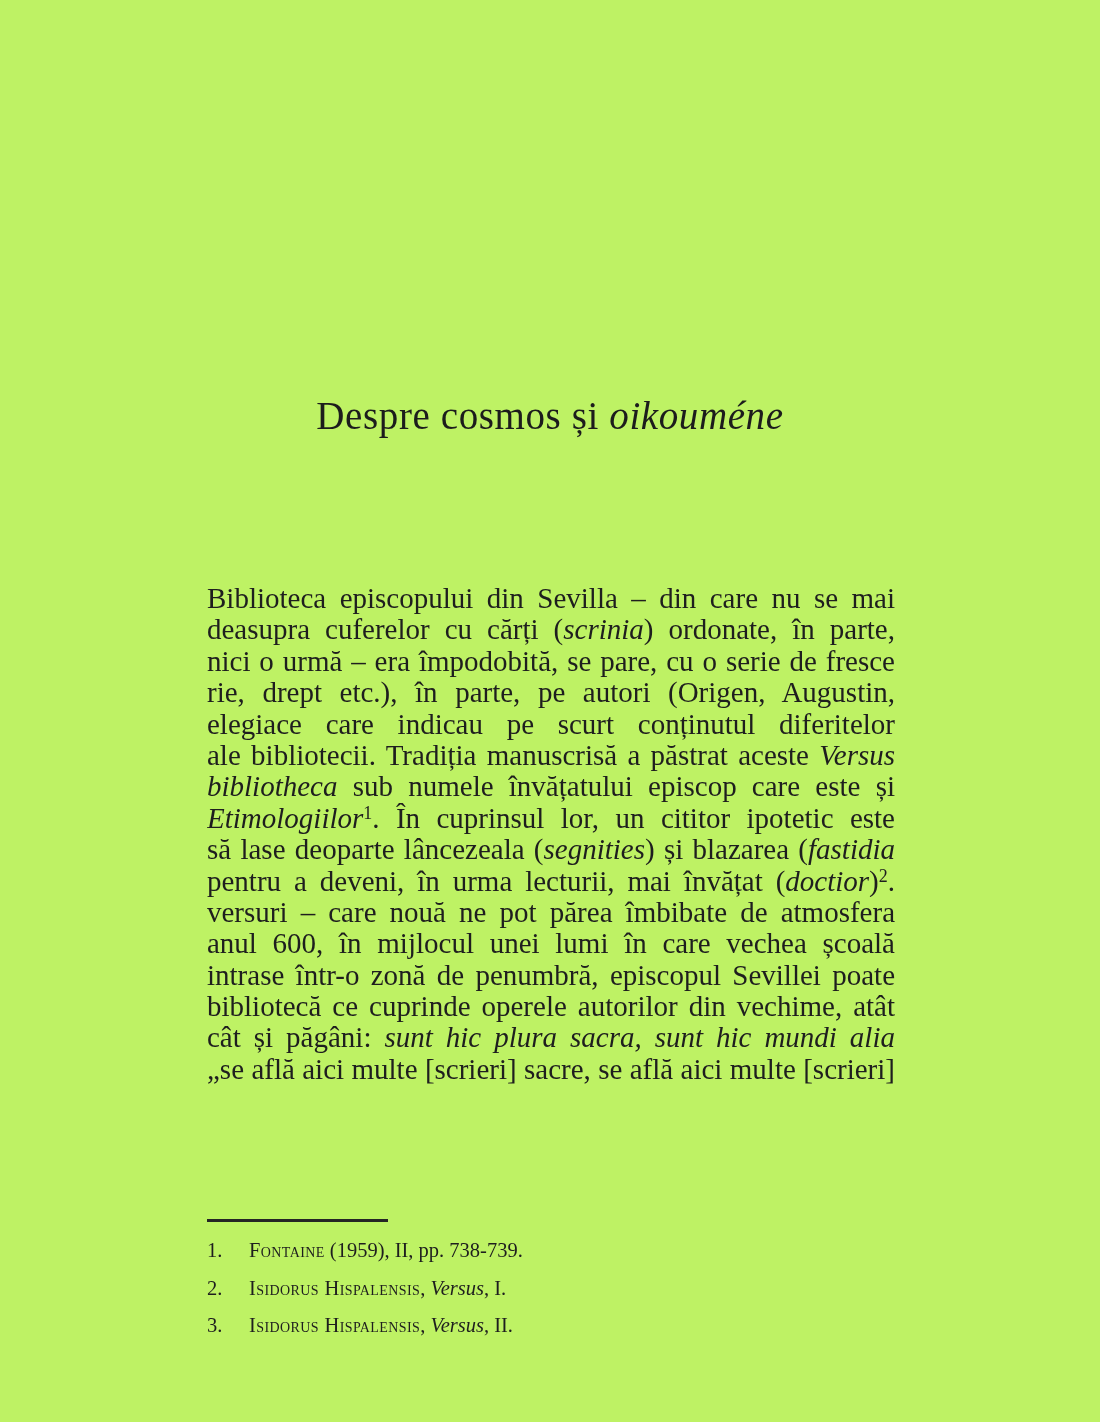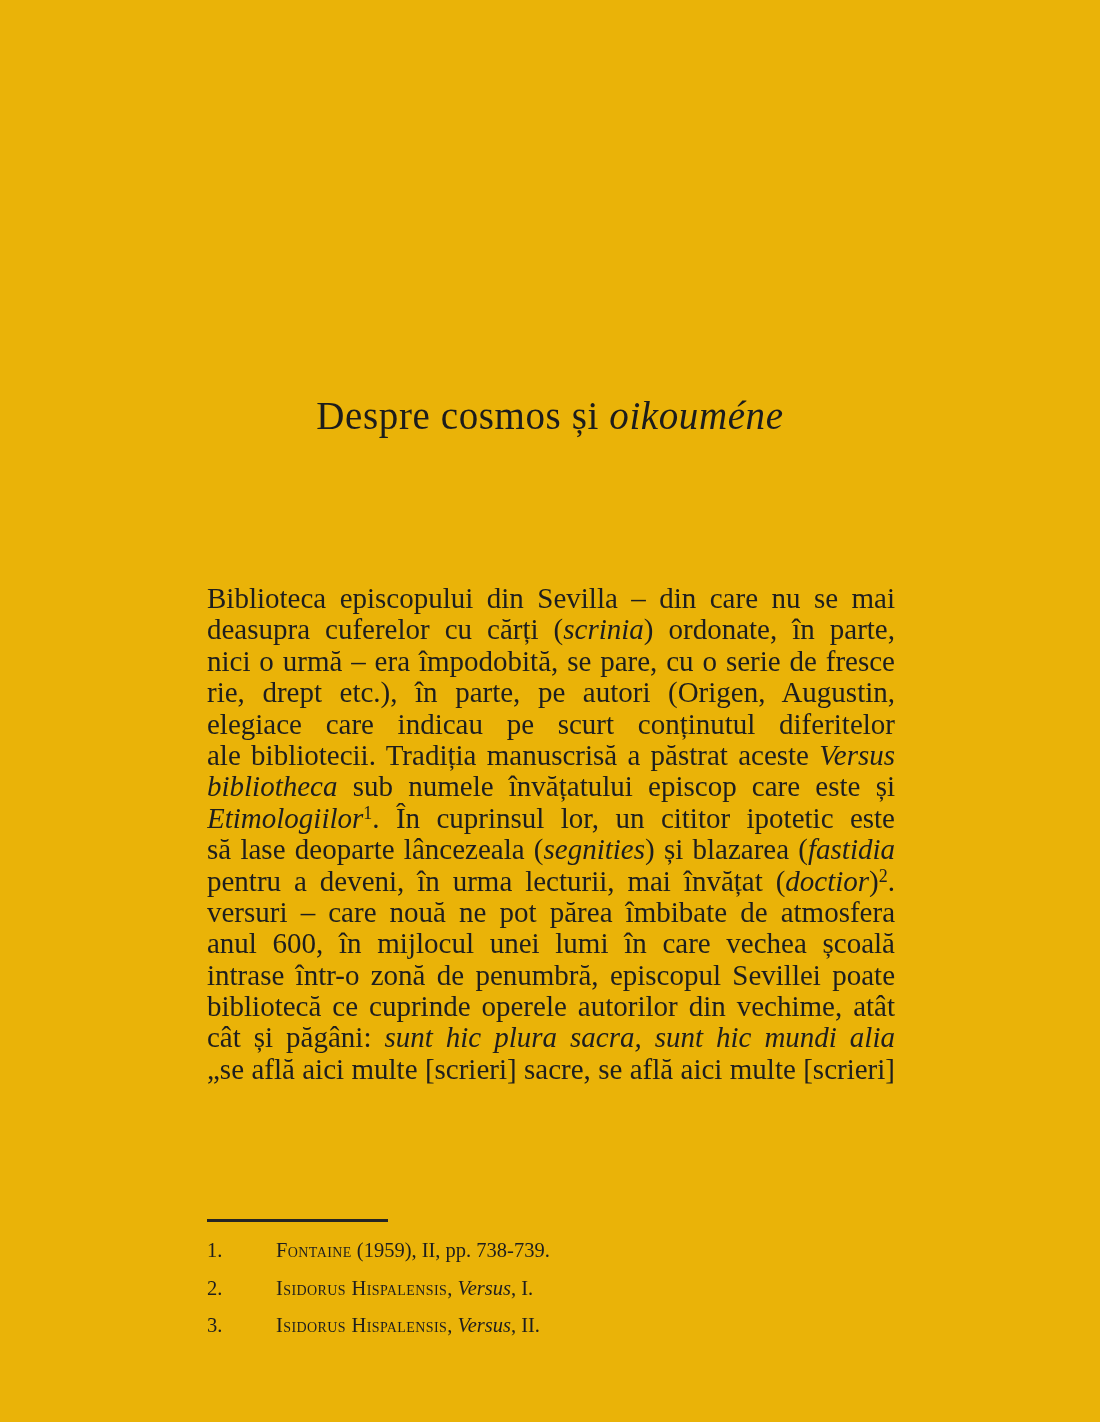--- a/index.html
+++ b/index.html
@@ -9,21 +9,21 @@
     width: 1100px;
     height: 1422px;
     overflow: hidden;
     font-family: "Liberation Serif", "DejaVu Serif", serif;
     color: #1e1e1e;
   }
   .page {
     position: relative;
     width: 1100px;
     height: 1422px;
-    background: #eab308;
+    background: #bef264;
   }
   .chapter-title {
     position: absolute;
     left: 206px;
     top: 391px;
     width: 688px;
     margin: 0;
     font-size: 39px;
     font-weight: 400;
     line-height: 50px;
@@ -73,21 +73,21 @@
     font-size: 20.5px;
     color: #1e1e1e;
   }
   .fn-item {
     display: flex;
     align-items: baseline;
     line-height: 37.5px;
     height: 37.5px;
   }
   .fn-num { flex: 0 0 42px; }
-  .fn-text { flex: 1; margin-left: 27px; }
+  .fn-text { flex: 1; }
 </style>
 </head>
 <body>
 
 <div class="page">
 
   <h1 class="chapter-title">
     <span class="title-line"><span class="">Despre cosmos și </span><span class="seg-i ">oikouméne</span></span>
   </h1>
 

